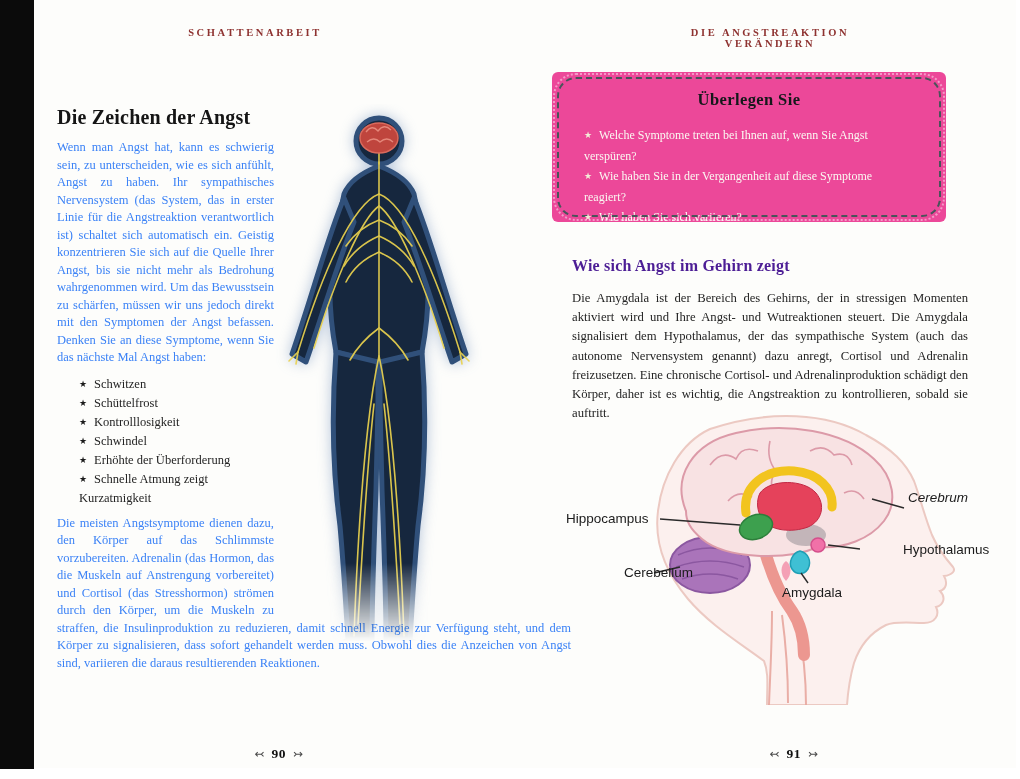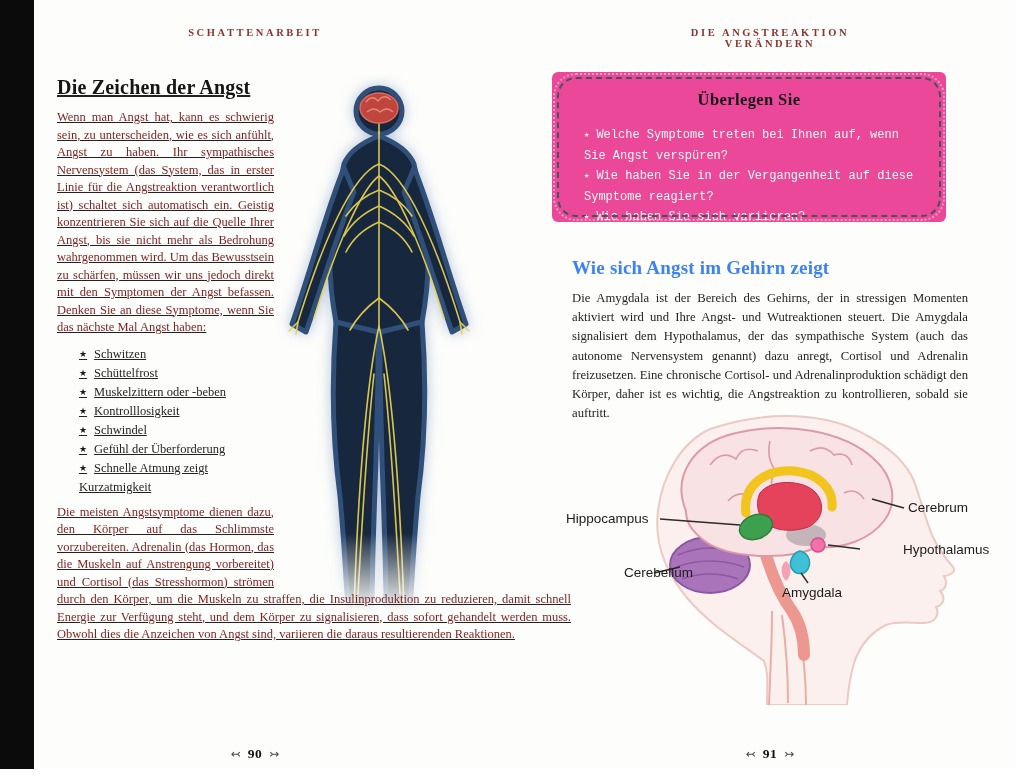--- a/index.html
+++ b/index.html
@@ -10,64 +10,64 @@
   .spine-edge { position:absolute; left:0; top:0; width:34px; height:769px; background:#0b0b0b; }
 
   
   .running-head { position:absolute; top:27px; font-size:10.5px; font-weight:bold;
                   letter-spacing:2.6px; color:#8e3230; text-align:center;
                   font-family:"Liberation Serif", serif; }
   .rh-left  { left:148px; width:214px; }
   .rh-right { left:652px; width:236px; }
 
   
-  .left-col { position:absolute; left:57px; top:74px; width:514px;text-decoration:underline; }
+  .left-col { position:absolute; left:57px; top:104px; width:514px; }
   .figure-float { float:right; width:297px; height:506px; position:relative; }
   .figure-svg { position:absolute; top:0; left:0; width:297px; height:560px;
                 -webkit-mask-image:linear-gradient(to bottom,#000 82%, rgba(0,0,0,0) 96%);
                 mask-image:linear-gradient(to bottom,#000 82%, rgba(0,0,0,0) 96%);
                 filter:drop-shadow(0 0 7px rgba(70,110,170,.40)); }
   .page-title { font-size:20px; line-height:26px; font-weight:bold; color:#151515;
                 letter-spacing:.2px; margin:0 0 9px 0; }
-  .body-para { font-size:12.5px; line-height:17.5px; text-align:justify; color:#7f1d1d; }
+  .body-para { font-size:12.5px; line-height:17.5px; text-align:justify; color:#3b82f6; }
   .symptom-list { list-style:none; margin:8px 0 8px 4px; padding-left:18px; }
   .symptom-list li { font-size:12.5px; line-height:18px; color:#242424; }
   .star { font-size:9px; margin-right:7px; position:relative; top:-1px; color:#1a1a1a; }
 
   
   .callout { position:absolute; left:552px; top:72px; width:394px; height:150px;
              background:#ec4899; border-radius:6px; }
   .callout::before { content:""; position:absolute; inset:5px; border:2px dashed #49545a;
                      border-radius:19px; pointer-events:none; }
   .callout::after  { content:""; position:absolute; inset:1px; border:2px dotted rgba(255,255,255,.45);
                      border-radius:23px; pointer-events:none; }
   .callout-title { text-align:center; margin-top:18px; font-size:16.5px; font-weight:bold;
                    color:#14181a; letter-spacing:.4px; }
   .callout-items { margin:15px 30px 0 32px; }
-  .callout-items .q { font-family:Liberation Mono, monospace; font-size:12px;
+  .callout-items .q { font-family:Liberation Serif, serif; font-size:12px;
                       line-height:20px; color:#fbf9f2; }
   .callout-items .star { color:#f3edd8; }
 
-  .section-title { position:absolute; left:572px; top:257px; font-size:19px; font-weight:bold;
-                   color:#3b82f6; letter-spacing:.2px; }
+  .section-title { position:absolute; left:572px; top:257px; font-size:16px; font-weight:bold;
+                   color:#4c1d95; letter-spacing:.2px; }
   .right-para { position:absolute; left:572px; top:289px; width:396px; font-size:12.7px;
                 line-height:19.2px; text-align:justify; color:#242424; }
 
   .brain-figure { position:absolute; left:560px; top:415px; width:420px; height:290px; }
   .brain-svg { position:absolute; inset:0; width:420px; height:290px; }
   .brain-label { position:absolute; font-family:"Liberation Sans", sans-serif;
                  font-size:13.5px; color:#1b1b1b; white-space:nowrap; }
   .lbl-hippocampus { left:6px;   top:96px;  }
   .lbl-cerebellum  { left:32px;  top:150px;margin-left:32px; }
-  .lbl-cerebrum    { left:348px; top:85px;  }
+  .lbl-cerebrum    { left:348px; top:75px;font-style:italic;  }
   .lbl-hypothalamus{ left:304px; top:127px;margin-left:39px; }
   .lbl-amygdala    { left:222px; top:170px; }
 
   
-  .footer { position:absolute; top:746px; width:110px; text-align:center; font-size:13.5px; }
+  .footer { position:absolute; top:746px; width:110px; text-align:right; font-size:13.5px; }
   .footer .orn { color:#4a4a4a; font-size:12px; margin:0 7px; }
   .footer .num { font-weight:bold; letter-spacing:.5px; color:#111; }
   .footer-left  { left:200px; }
   .footer-right { left:715px; }
 </style>
 </head>
 <body>
 
 <div class="book">
   <div class="page-bg"></div>
@@ -124,24 +124,23 @@
       </svg>
     </div>
 
     <h1 class="page-title">Die Zeichen der Angst</h1>
 
     <p class="body-para">Wenn man Angst hat, kann es schwierig sein, zu unterscheiden, wie es sich anfühlt, Angst zu haben. Ihr sympathisches Nervensystem (das System, das in erster Linie für die Angstreaktion verantwortlich ist) schaltet sich automatisch ein. Geistig konzentrieren Sie sich auf die Quelle Ihrer Angst, bis sie nicht mehr als Bedrohung wahrgenommen wird. Um das Bewusstsein zu schärfen, müssen wir uns jedoch direkt mit den Symptomen der Angst befassen. Denken Sie an diese Symptome, wenn Sie das nächste Mal Angst haben:</p>
 
     <ul class="symptom-list">
       <li><span class="star">★</span><span>Schwitzen</span></li>
       <li><span class="star">★</span><span>Schüttelfrost</span></li>
-      <li><span class="star">★</span><span>Muskelzittern oder -beben</span></li>
       <li><span class="star">★</span><span>Kontrolllosigkeit</span></li>
       <li><span class="star">★</span><span>Schwindel</span></li>
-      <li><span class="star">★</span><span>Gefühl der Überforderung</span></li>
+      <li><span class="star">★</span><span>Erhöhte der Überforderung</span></li>
       <li><span class="star">★</span><span>Schnelle Atmung zeigt Kurzatmigkeit</span></li>
     </ul>
 
     <p class="body-para">Die meisten Angstsymptome dienen dazu, den Körper auf das Schlimmste vorzubereiten. Adrenalin (das Hormon, das die Muskeln auf Anstrengung vorbereitet) und Cortisol (das Stresshormon) strömen durch den Körper, um die Muskeln zu straffen, die Insulinproduktion zu reduzieren, damit schnell Energie zur Verfügung steht, und dem Körper zu signalisieren, dass sofort gehandelt werden muss. Obwohl dies die Anzeichen von Angst sind, variieren die daraus resultierenden Reaktionen.</p>
   </div>
 
   <div class="callout">
     <div class="callout-title">Überlegen Sie</div>
     <div class="callout-items">
       <div class="q"><span class="star">★</span><span>Welche Symptome treten bei Ihnen auf, wenn Sie Angst verspüren?</span></div>

